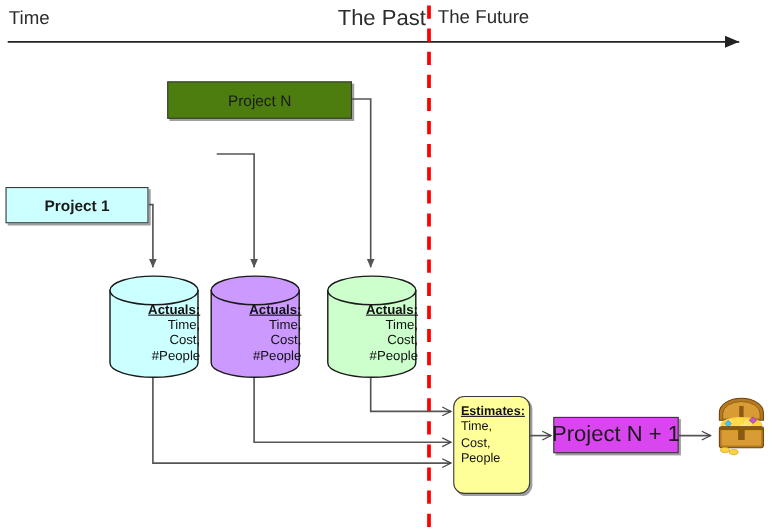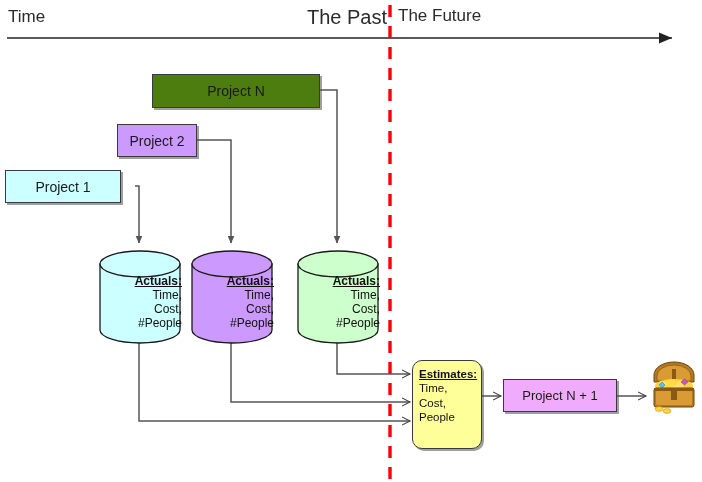--- a/index.html
+++ b/index.html
@@ -119,25 +119,22 @@
   </svg>
 
   <div class="lbl" style="left:8px; top:8px; font-size:17px;">Time</div>
   <div class="lbl" style="left:307px; top:7px; font-size:20px;">The Past</div>
   <div class="lbl" style="left:398px; top:7px; font-size:17px;">The Future</div>
 
   <div class="box box-shadow" style="left:152px; top:74px; width:168px; height:34px; background:#4d7c0f;">
     <span>Project N</span>
   </div>
 
-  <div class="box box-shadow" style="left:117px; top:124px; width:80px; height:33px; background:#CC99FF;">
-    <span>Project 2</span>
-  </div>
-
-  <div class="box box-shadow" style="left:5px; top:170px; width:116px; height:33px; background:#CCFFFF;">
+
+  <div class="box box-shadow" style="left:5px; top:170px; width:130px; height:33px; background:#CCFFFF;font-weight:bold;">
     <span>Project 1</span>
   </div>
 
   <div class="cyl" style="left:98px; top:250px; width:84px; height:94px;">
     <svg width="84" height="94" viewBox="0 0 84 94">
       <path d="M2,14 L2,80 A40,13 0 0 0 82,80 L82,14 Z" fill="#CCFFFF" stroke="#1a1a1a" stroke-width="1.3"></path>
       <ellipse cx="42" cy="14" rx="40" ry="13" fill="#CCFFFF" stroke="#1a1a1a" stroke-width="1.3"></ellipse>
     </svg>
     <div class="cyl-text" style="top:24px;">
       <span class="hdr">Actuals:</span><br>
@@ -175,21 +172,21 @@
 
   <div class="box rounded box-shadow" style="left:412px; top:360px; width:70px; height:89px; background:#FFFF99; display:block;">
     <div class="est-text" style="left:6px; top:6px;">
       <span class="hdr">Estimates:</span><br>
       <span>Time,</span><br>
       <span>Cost,</span><br>
       <span>People</span>
     </div>
   </div>
 
-  <div class="box box-shadow" style="left:503px; top:379px; width:114px; height:33px; background:#f0abfc; font-size:13px;">
+  <div class="box box-shadow" style="left:503px; top:379px; width:114px; height:33px; background:#d946ef; font-size:20px;">
     <span>Project N + 1</span>
   </div>
 
   <div style="position:absolute; left:645px; top:358px; width:58px; height:58px;">
     <svg width="58" height="58" viewBox="0 0 58 58">
 
       <path d="M9,24 L9,17 A20,13 0 0 1 49,17 L49,24 Z" fill="#B5791F" stroke="#6b4410" stroke-width="1"></path>
       <path d="M12,23 L12,18 A17,11 0 0 1 46,18 L46,23 Z" fill="#D99B33" stroke="#8a5a14" stroke-width="0.8"></path>
       <path d="M27,11 L31,11 L31,24 L27,24 Z" fill="#8a5a14"></path>
 

